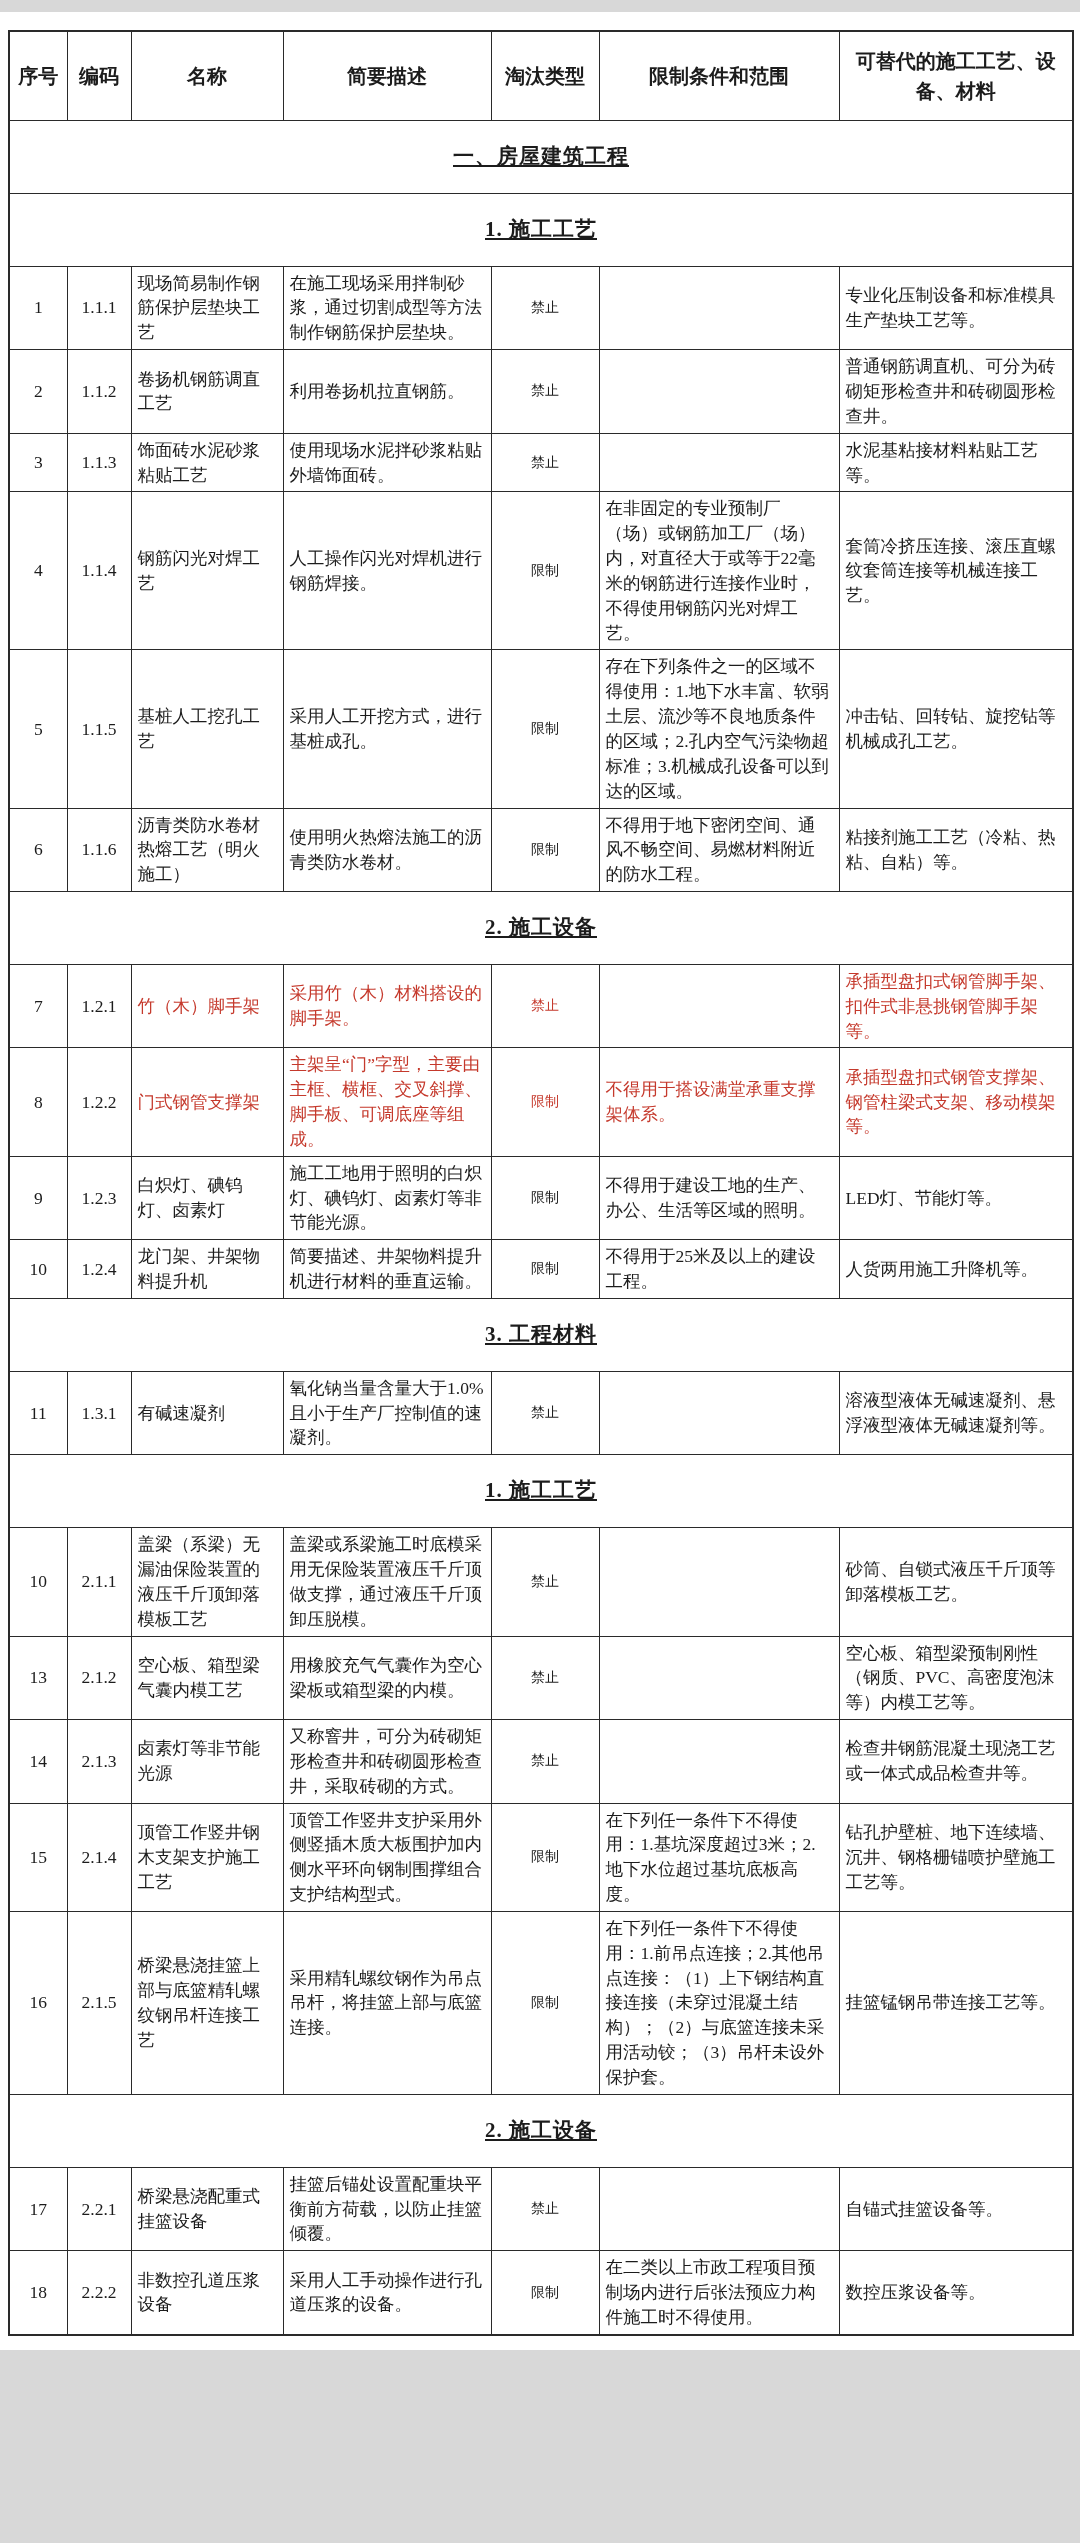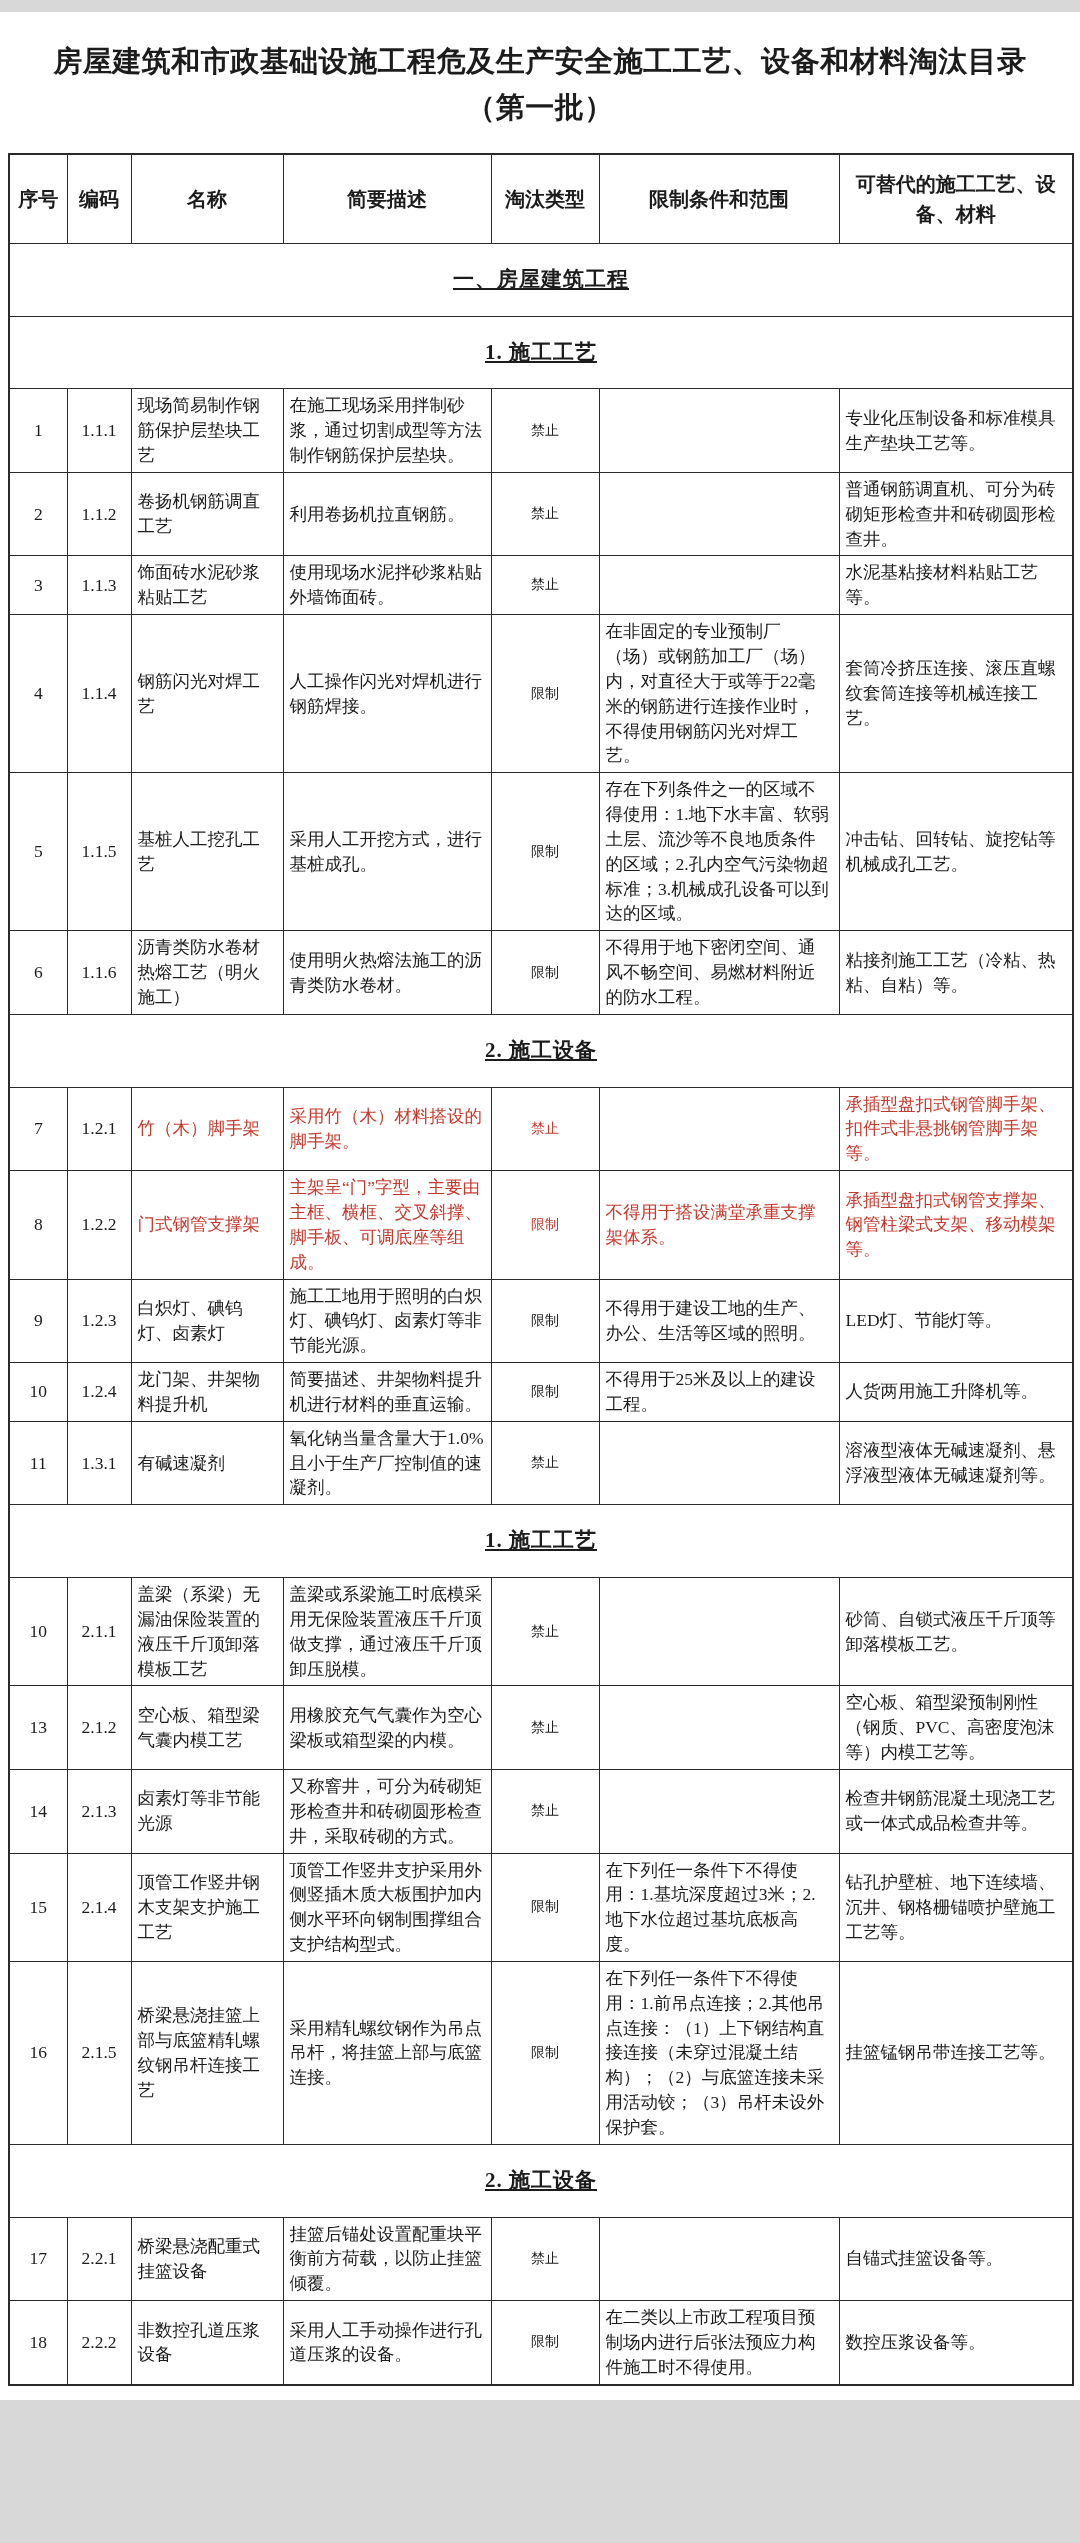--- a/index.html
+++ b/index.html
@@ -60,21 +60,20 @@
   col.w-name { width:152px; }
   col.w-desc { width:208px; }
   col.w-type { width:108px; }
   col.w-restr{ width:240px; }
   col.w-alt  { width:234px; }
 </style>
 </head>
 <body>
 
 <div class="page">
-  <div class="doc-title">房屋建筑和市政基础设施工程危及生产安全施工工艺、设备和材料淘汰目录（第一批）</div>
 
   <table class="catalog">
     <colgroup>
       <col class="w-no">
         <col class="w-code">
         <col class="w-name">
         <col class="w-desc">
       <col class="w-type">
         <col class="w-restr">
         <col class="w-alt">
@@ -184,20 +183,23 @@
         <tr>
           <td class="c-center">10</td>
           <td class="c-center">1.2.4</td>
           <td class="redable">龙门架、井架物料提升机</td>
           <td class="redable">简要描述、井架物料提升机进行材料的垂直运输。</td>
           <td class="c-center c-type redable">限制</td>
           <td class="redable">不得用于25米及以上的建设工程。</td>
           <td class="redable">人货两用施工升降机等。</td>
         </tr>
         <tr>
+          <td colspan="7" class="section">3. 工程材料</td>
+        </tr>
+        <tr>
           <td class="c-center">11</td>
           <td class="c-center">1.3.1</td>
           <td class="redable">有碱速凝剂</td>
           <td class="redable">氧化钠当量含量大于1.0%且小于生产厂控制值的速凝剂。</td>
           <td class="c-center c-type redable">禁止</td>
           <td class="redable"></td>
           <td class="redable">溶液型液体无碱速凝剂、悬浮液型液体无碱速凝剂等。</td>
         </tr>
         <tr>
           <td colspan="7" class="section">1. 施工工艺</td>

